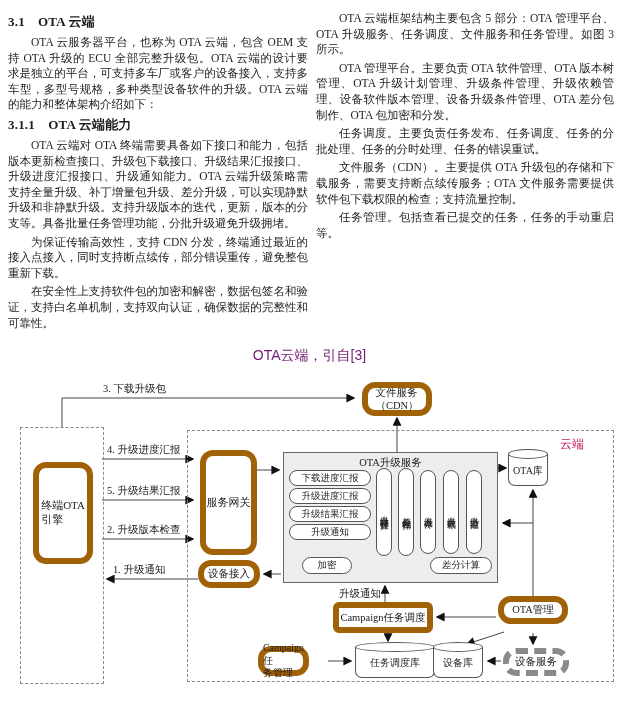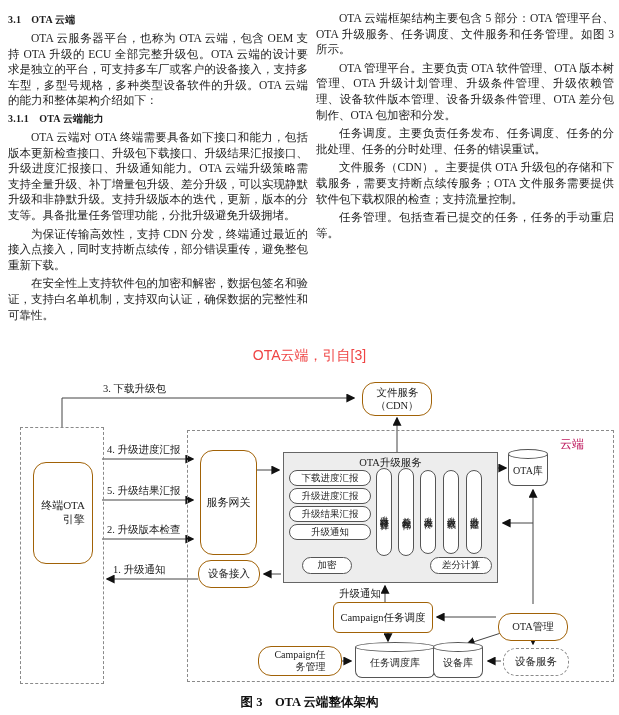--- a/index.html
+++ b/index.html
@@ -3,36 +3,36 @@
 <meta charset="utf-8">
 <style>
   html,body{margin:0;padding:0;background:#ffffff;}
   #page{position:relative;width:619px;height:715px;background:#fff;overflow:hidden;
         font-family:"Liberation Serif","DejaVu Serif",serif;color:#1c1c1c;}
 
   
   .col{position:absolute;top:10px;width:300px;}
   #col-left{left:8px;}
   #col-right{left:316px;width:298px;}
-  .col h3{font-size:10px;font-weight:bold;margin:3px 0 4px 0;letter-spacing:.2px;}
+  .col h3{font-size:13px;font-weight:bold;margin:3px 0 4px 0;letter-spacing:.2px;}
   #col-right h3{margin-top:24px;}
   .col p{font-size:11.5px;line-height:15.6px;text-align:justify;text-indent:2em;
          margin:1px 0 3px 0;}
 
   
   #source-note{position:absolute;left:0;top:347px;width:619px;text-align:center;
-    font-family:"Liberation Sans","DejaVu Sans",sans-serif;font-size:14px;color:#ef4444;}
+    font-family:"Liberation Sans","DejaVu Sans",sans-serif;font-size:14px;color:#701a75;}
 
   
   #diagram{position:absolute;left:0;top:378px;width:619px;height:312px;
     font-family:"Liberation Serif","DejaVu Serif",serif;}
   #diagram svg{position:absolute;left:0;top:0;}
   .dashedbox{position:absolute;border:1px dashed #8a8a8a;background:transparent;}
-  .node{position:absolute;border:1px solid #a16207;background:#fff;display:flex;
-        align-items:center;justify-content:center;text-align:right;font-size:11px;
+  .node{position:absolute;border:6px solid #a16207;background:#fff;display:flex;
+        align-items:center;justify-content:center;text-align:left;font-size:11px;
         box-sizing:border-box;}
   .rounded{border-radius:13px;}
   .multiline{white-space:pre-line;line-height:1.25;}
   .servicebox{position:absolute;border:1px solid #666;background:#ededed;box-sizing:border-box;}
   .svc-title{position:absolute;width:100%;text-align:center;top:3px;font-size:10.5px;}
   .pill{position:absolute;border:1px solid #555;border-radius:9px;background:#fff;
         display:flex;align-items:center;justify-content:center;font-size:9.5px;
         box-sizing:border-box;}
   .vpill{position:absolute;border:1px solid #555;border-radius:9px;background:#fff;
         writing-mode:vertical-lr;text-orientation:upright;display:flex;align-items:center;
@@ -141,21 +141,20 @@
       <span>OTA库</span>
     </div>
     <div class="cyl" style="left:355px;top:269px;width:80px;height:31px;">
       <span>任务调度库</span>
     </div>
     <div class="cyl" style="left:433px;top:269px;width:50px;height:31px;">
       <span>设备库</span>
     </div>
 
     <div class="node rounded" style="left:333px;top:224px;width:100px;height:31px;font-size:10.5px;border-radius:6px;">Campaign任务调度</div>
-    <div class="node rounded" style="left:498px;top:235px;width:70px;height:28px;font-size:10.5px;">OTA管理</div>
-    <div class="node rounded multiline" style="left:258px;top:268px;width:84px;height:30px;font-size:10px;">Campaign任
+    <div class="node rounded" style="left:498px;top:218px;width:70px;height:28px;font-size:10.5px;">OTA管理</div>
+    <div class="node rounded multiline" style="left:258px;top:268px;width:51px;height:30px;font-size:10px;">Campaign任
 务管理</div>
     <div class="node rounded" style="left:503px;top:270px;width:66px;height:28px;font-size:10.5px;border-style:dashed;border-color:#8a8a8a;">设备服务</div>
   </div>
 
-  <div id="figure-caption">图 3　OTA 云端整体架构</div>
 
 </div>
 
 </body></html>

